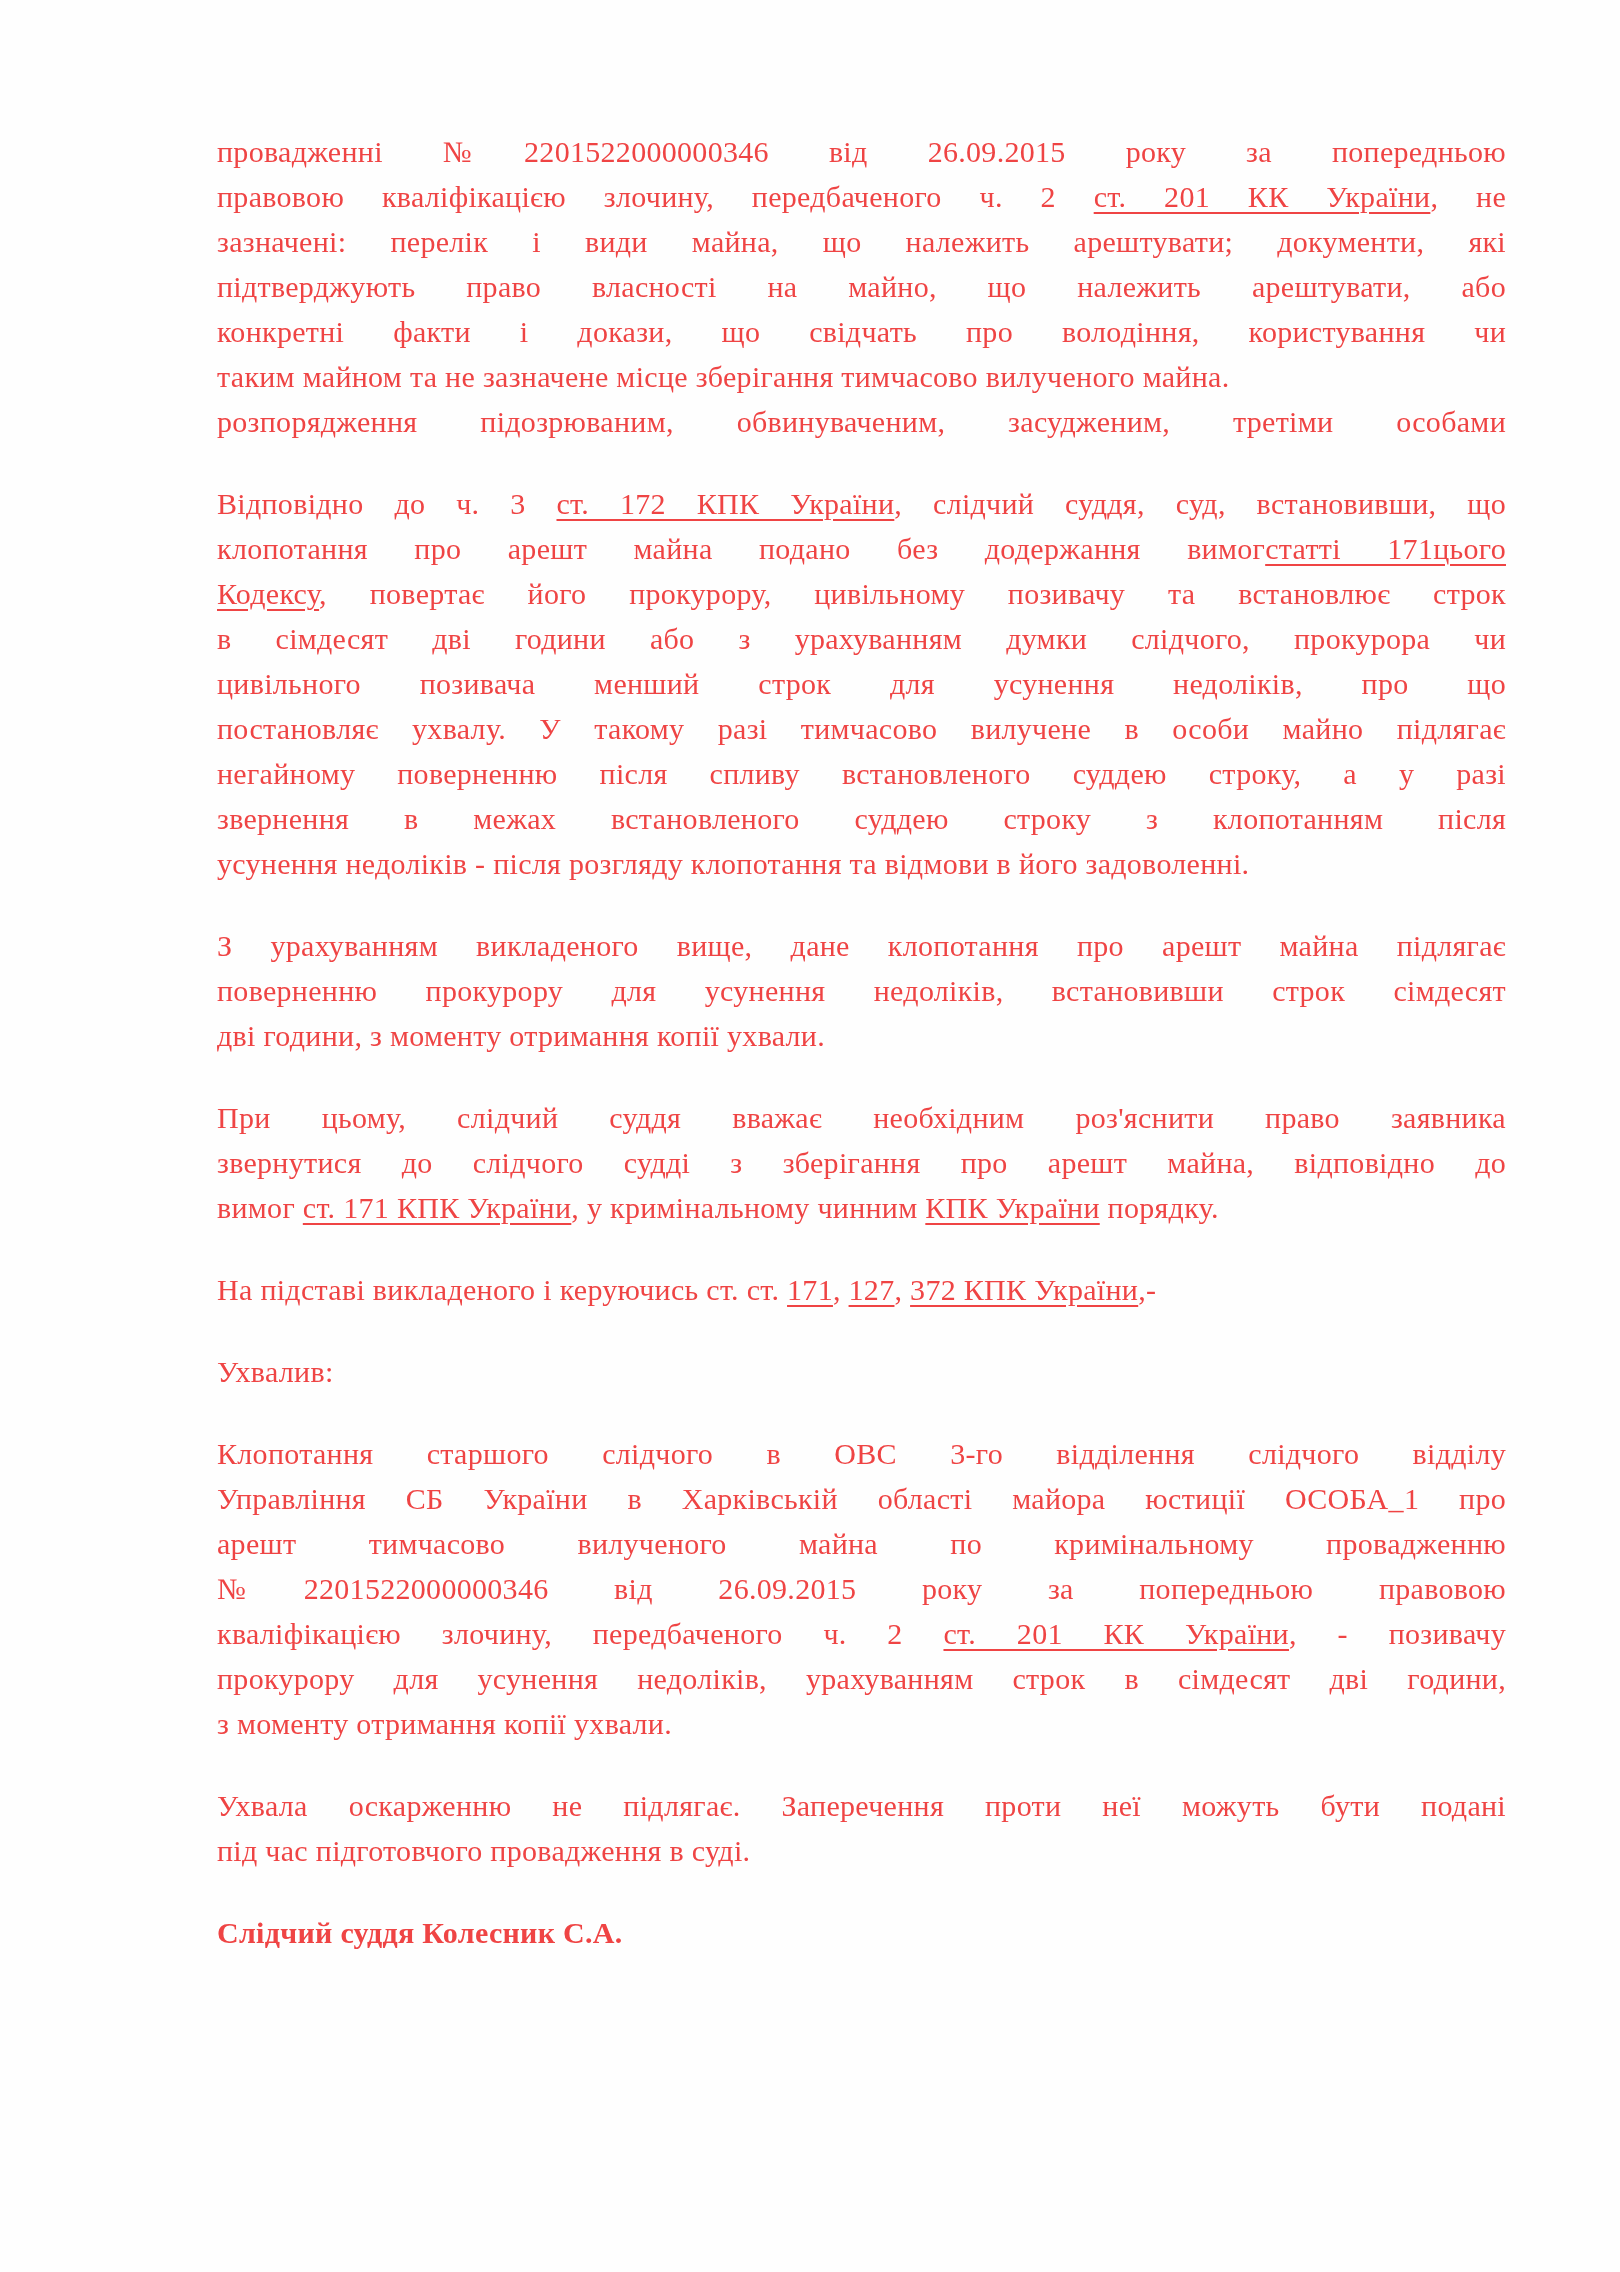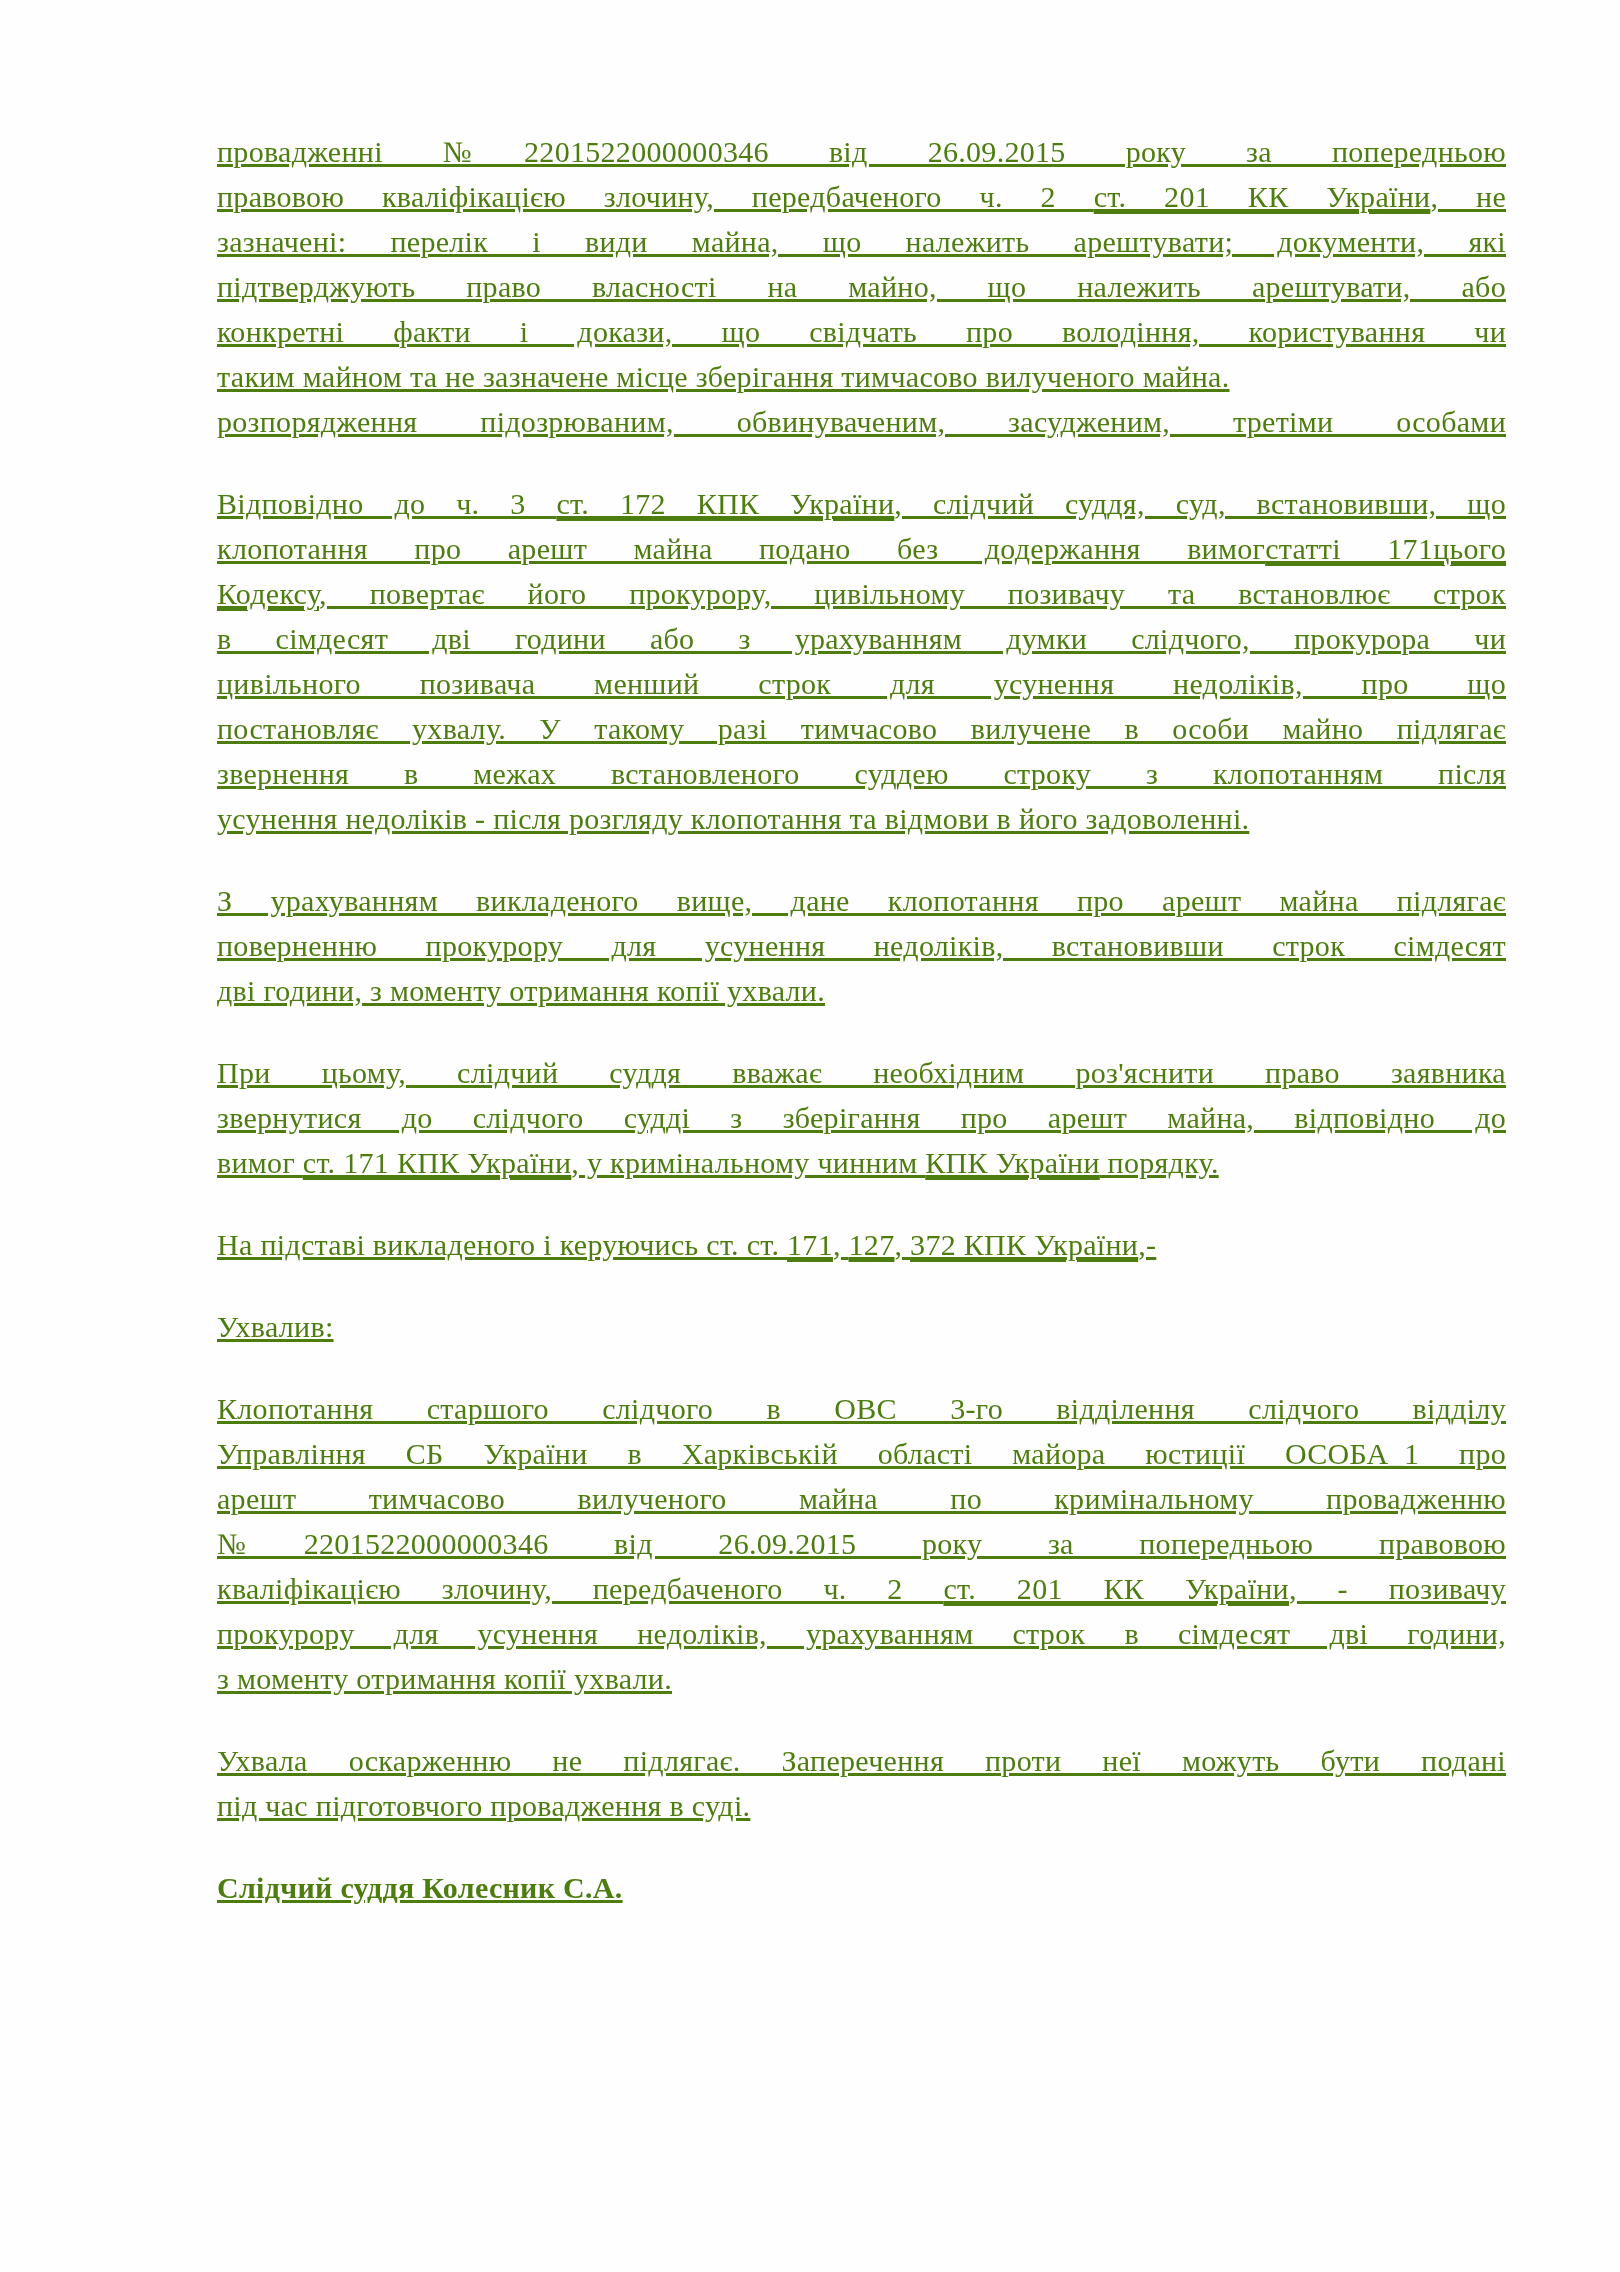--- a/index.html
+++ b/index.html
@@ -39,37 +39,38 @@
   }
   .u {
     text-decoration: underline;
     text-decoration-thickness: 2px;
     text-underline-offset: 5.3px;
   }
 </style>
 </head>
 <body style="background: rgb(254, 254, 254);">
 
-<div id="doc" style="color: #4d7c0f; text-decoration: underline;">
+<div id="doc" style="color: #ef4444;">
     <div class="para">
       <div class="line"><span>провадженні №2201522000000346 від 26.09.2015 року за попередньою</span></div>
       <div class="line"><span>правовою кваліфікацією злочину, передбаченого ч. 2 </span><span class="u">ст. 201 КК України</span><span>, не</span></div>
       <div class="line"><span>зазначені: перелік і види майна, що належить арештувати; документи, які</span></div>
       <div class="line"><span>підтверджують право власності на майно, що належить арештувати, або</span></div>
       <div class="line"><span>конкретні факти і докази, що свідчать про володіння, користування чи</span></div>
       <div class="line last"><span>таким майном та не зазначене місце зберігання тимчасово вилученого майна.</span></div>
       <div class="line"><span>розпорядження підозрюваним, обвинуваченим, засудженим, третіми особами</span></div>
     </div>
     <div class="para">
       <div class="line"><span>Відповідно до ч. 3 </span><span class="u">ст. 172 КПК України</span><span>, слідчий суддя, суд, встановивши, що</span></div>
       <div class="line"><span>клопотання про арешт майна подано без додержання вимог</span><span class="u">статті 171цього</span></div>
       <div class="line"><span class="u">Кодексу</span><span>, повертає його прокурору, цивільному позивачу та встановлює строк</span></div>
       <div class="line"><span>в сімдесят дві години або з урахуванням думки слідчого, прокурора чи</span></div>
       <div class="line"><span>цивільного позивача менший строк для усунення недоліків, про що</span></div>
       <div class="line"><span>постановляє ухвалу. У такому разі тимчасово вилучене в особи майно підлягає</span></div>
+      <div class="line"><span>негайному поверненню після спливу встановленого суддею строку, а у разі</span></div>
       <div class="line"><span>звернення в межах встановленого суддею строку з клопотанням після</span></div>
       <div class="line last"><span>усунення недоліків - після розгляду клопотання та відмови в його задоволенні.</span></div>
     </div>
     <div class="para">
       <div class="line"><span>З урахуванням викладеного вище, дане клопотання про арешт майна підлягає</span></div>
       <div class="line"><span>поверненню прокурору для усунення недоліків, встановивши строк сімдесят</span></div>
       <div class="line last"><span>дві години, з моменту отримання копії ухвали.</span></div>
     </div>
     <div class="para">
       <div class="line"><span>При цьому, слідчий суддя вважає необхідним роз'яснити право заявника</span></div>

